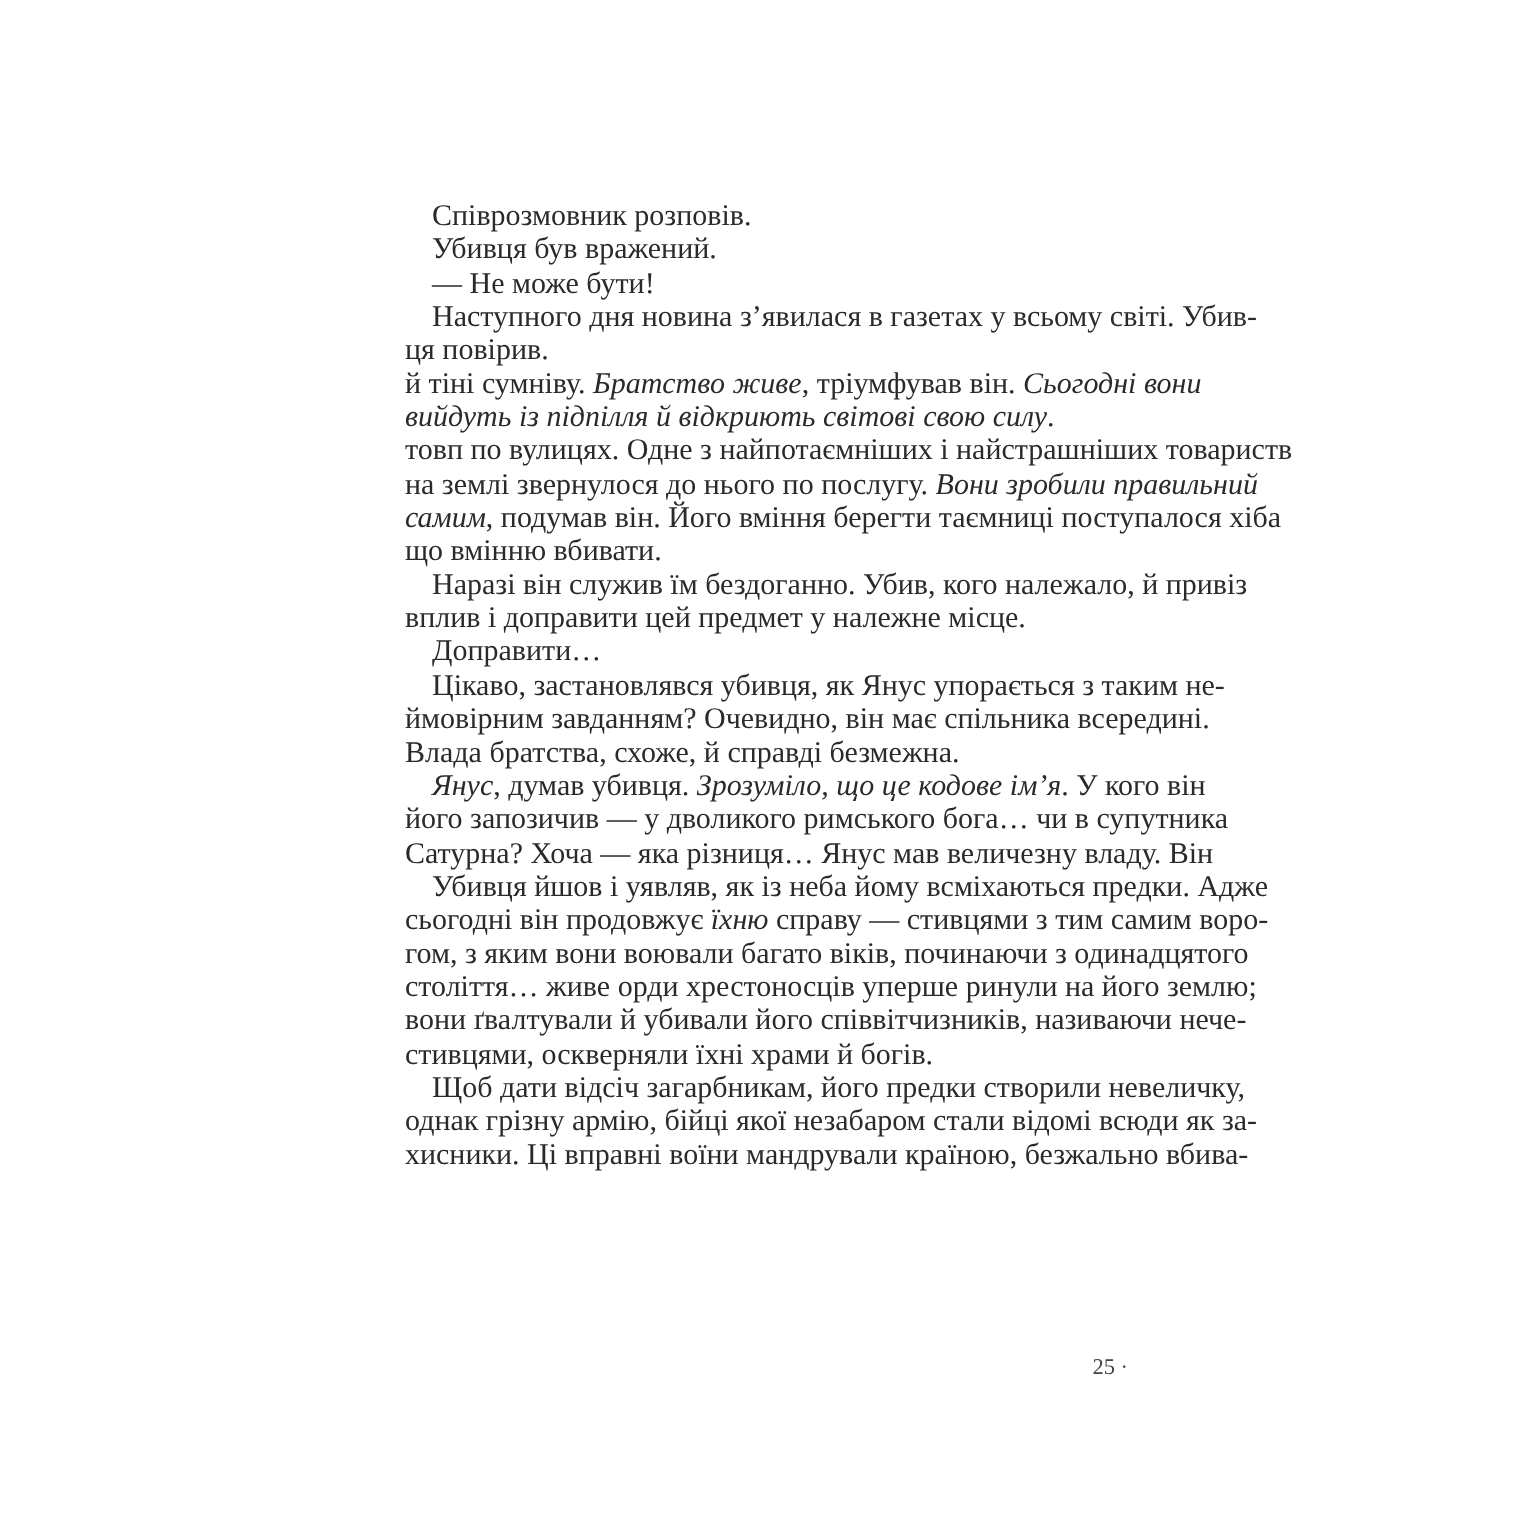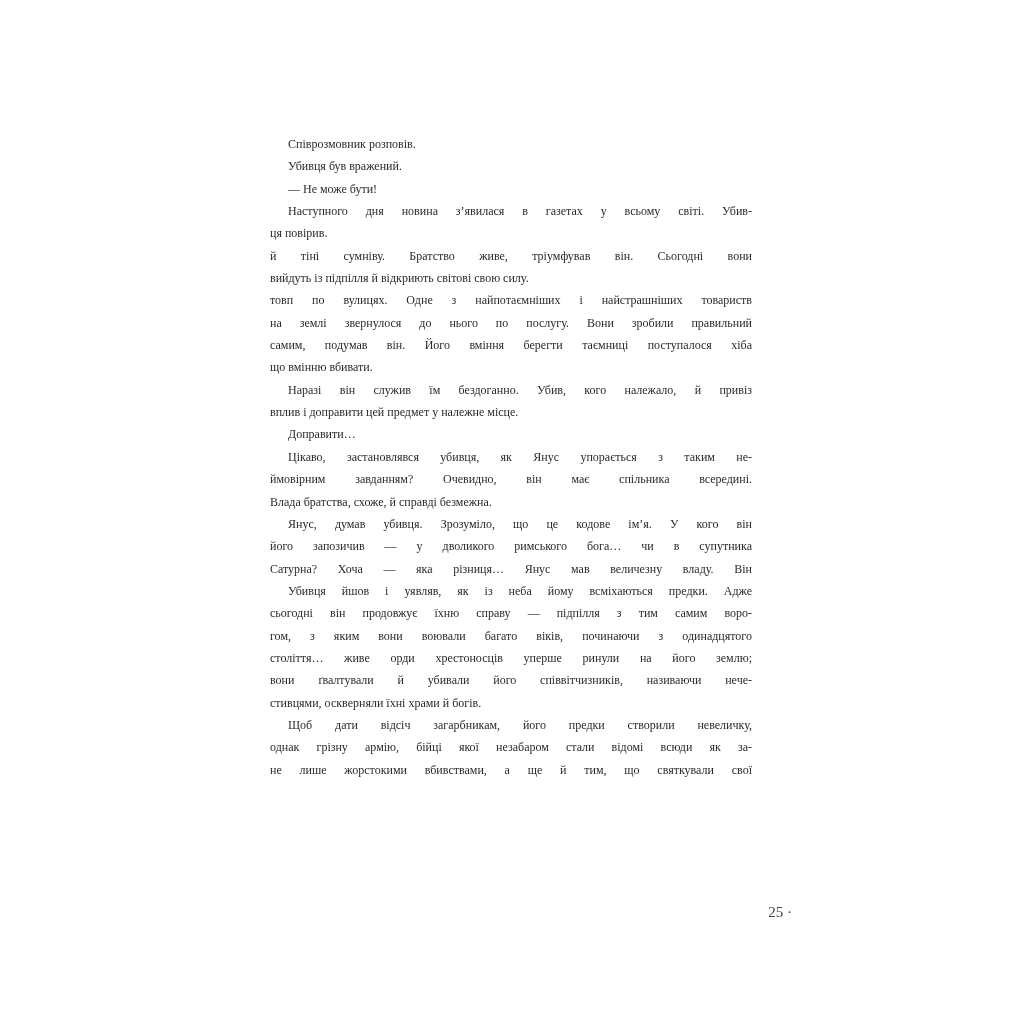--- a/index.html
+++ b/index.html
@@ -3,37 +3,37 @@
   <meta charset="utf-8">
   <style>
     html, body { margin: 0; padding: 0; background: #ffffff; }
     body { width: 1024px; height: 1024px; position: relative; overflow: hidden; }
     .page {
       position: absolute;
       left: 270px;
       top: 133px;
       width: 482px;
       font-family: "Liberation Serif", "DejaVu Serif", serif;
-      font-size: 12px;
+      font-size: 20px;
       line-height: 22.35px;
       color: #2a2a2a;
     }
     .line {
       display: block;
       height: 22.35px;
       white-space: nowrap;
       text-align: justify;
       text-align-last: justify;
     }
     .line.last { text-align-last: left; }
     .line.indent { padding-left: 18px; }
-    .seg-i { }
+    .seg-i { font-style: italic; }
     .page-number {
       position: absolute;
-      left: 752px;
+      left: 712px;
       top: 904px;
       width: 40px;
       text-align: right;
       font-family: "Liberation Serif", "DejaVu Serif", serif;
       font-size: 15px;
       color: #444;
     }
   </style>
 </head>
 <body>
@@ -74,26 +74,26 @@
       <span class="line"><span>ймовірним завданням? Очевидно, він має спільника всередині.</span></span>
       <span class="line last"><span>Влада братства, схоже, й справді безмежна.</span></span>
     </div>
     <div>
       <span class="line indent"><span class="seg-i">Янус</span><span>, думав убивця. </span><span class="seg-i">Зрозуміло, що це кодове ім’я</span><span>. У кого він</span></span>
       <span class="line"><span>його запозичив — у дволикого римського бога… чи в супутника</span></span>
       <span class="line"><span>Сатурна? Хоча — яка різниця… Янус мав величезну владу. Він</span></span>
     </div>
     <div>
       <span class="line indent"><span>Убивця йшов і уявляв, як із неба йому всміхаються предки. Адже</span></span>
-      <span class="line"><span>сьогодні він продовжує </span><span class="seg-i">їхню</span><span> справу — підпілля з тим самим воро-</span></span>
+      <span class="line"><span>сьогодні він продовжує </span><span class="seg-i">їхню</span><span> справу — стивцями з тим самим воро-</span></span>
       <span class="line"><span>гом, з яким вони воювали багато віків, починаючи з одинадцятого</span></span>
       <span class="line"><span>століття… живе орди хрестоносців уперше ринули на його землю;</span></span>
       <span class="line"><span>вони ґвалтували й убивали його співвітчизників, називаючи нече-</span></span>
       <span class="line last"><span>стивцями, оскверняли їхні храми й богів.</span></span>
     </div>
     <div>
       <span class="line indent"><span>Щоб дати відсіч загарбникам, його предки створили невеличку,</span></span>
       <span class="line"><span>однак грізну армію, бійці якої незабаром стали відомі всюди як за-</span></span>
-      <span class="line"><span>не лише жорстокими вбивствами, а ще й тим, що святкували свої</span></span>
+      <span class="line"><span>хисники. Ці вправні воїни мандрували країною, безжально вбива-</span></span>
     </div>
   </div>
 
 <div class="page-number">25 ·</div>
 
 </body></html>

